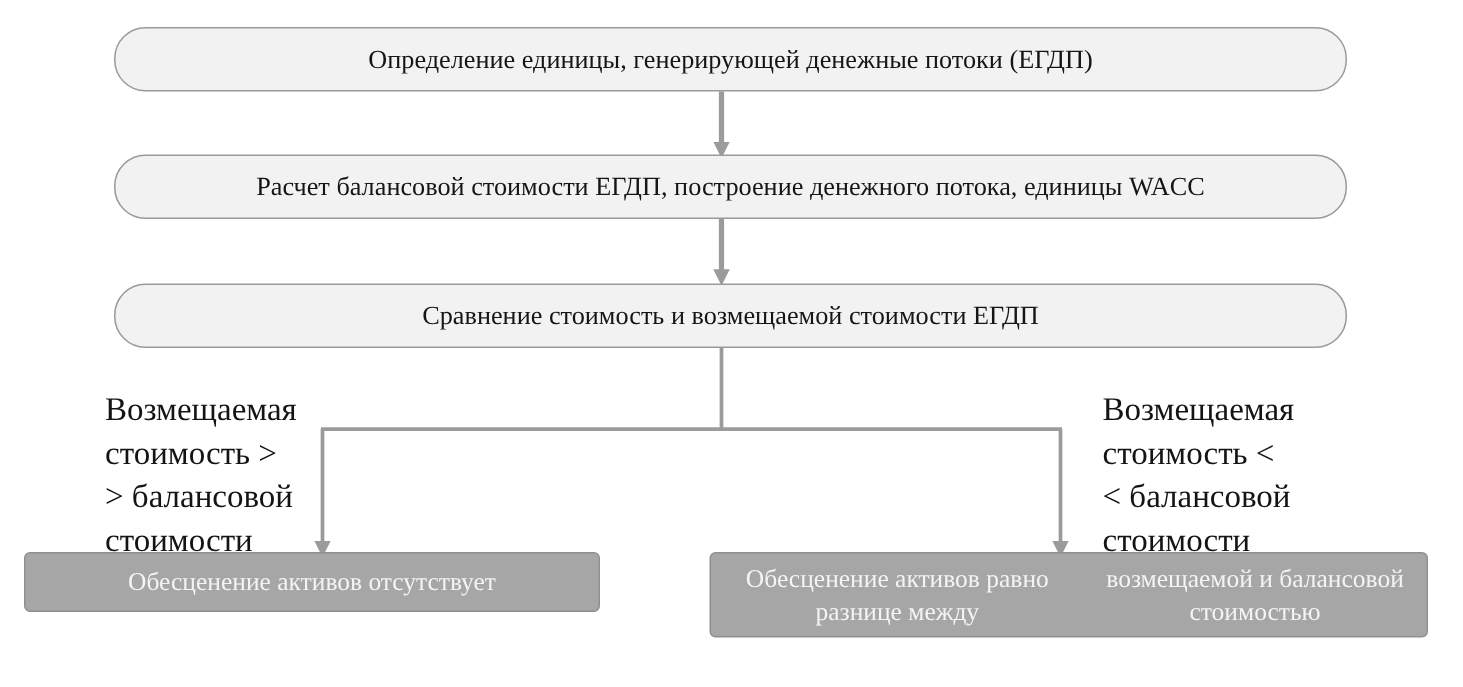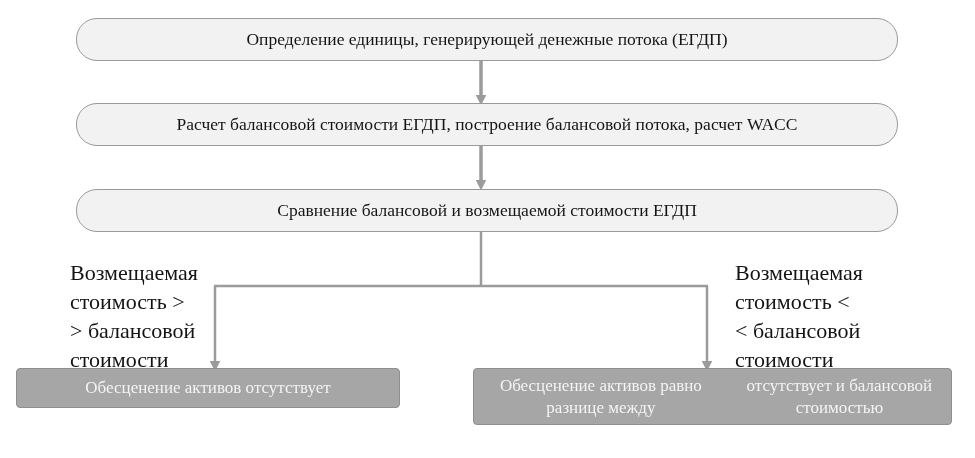--- a/index.html
+++ b/index.html
@@ -73,43 +73,43 @@
     <line x1="481" y1="232" x2="481" y2="287" stroke="#9b9b9b" stroke-width="2.5"></line>
 
     <line x1="214" y1="286" x2="708" y2="286" stroke="#9b9b9b" stroke-width="2.5"></line>
 
     <line x1="215" y1="286" x2="215" y2="362" stroke="#9b9b9b" stroke-width="2.5" marker-end="url(#arrowhead)"></line>
 
     <line x1="707" y1="286" x2="707" y2="362" stroke="#9b9b9b" stroke-width="2.5" marker-end="url(#arrowhead)"></line>
   </svg>
 
   <div class="pill pill-light" style="left:76px; top:18px; width:822px; height:43px;">
-    <span>Определение единицы, генерирующей денежные потока (ЕГДП)</span>
+    <span>Определение единицы, генерирующей денежные потоки (ЕГДП)</span>
   </div>
 
   <div class="pill pill-light" style="left:76px; top:103px; width:822px; height:43px;">
-    <span>Расчет балансовой стоимости ЕГДП, построение балансовой потока, расчет WACC</span>
+    <span>Расчет балансовой стоимости ЕГДП, построение денежного потока, единицы WACC</span>
   </div>
 
   <div class="pill pill-light" style="left:76px; top:189px; width:822px; height:43px;">
-    <span>Сравнение балансовой и возмещаемой стоимости ЕГДП</span>
+    <span>Сравнение стоимость и возмещаемой стоимости ЕГДП</span>
   </div>
 
   <div class="side-label" style="left:70px; top:258px; width:150px;">Возмещаемая
 стоимость &gt;
 &gt; балансовой
 стоимости</div>
 
   <div class="side-label" style="left:735px; top:258px; width:165px;">Возмещаемая
 стоимость &lt;
 &lt; балансовой
 стоимости</div>
 
   <div class="pill pill-gray" style="left:16px; top:368px; width:384px; height:40px;">
     <span>Обесценение активов отсутствует</span>
   </div>
 
   <div class="pill pill-gray" style="left:473px; top:368px; width:479px; height:57px; justify-content:center;">
     <span>Обесценение активов равно разнице между</span>
-    <span>отсутствует и балансовой стоимостью</span>
+    <span>возмещаемой и балансовой стоимостью</span>
   </div>
 
 </div>
 
 </body></html>

